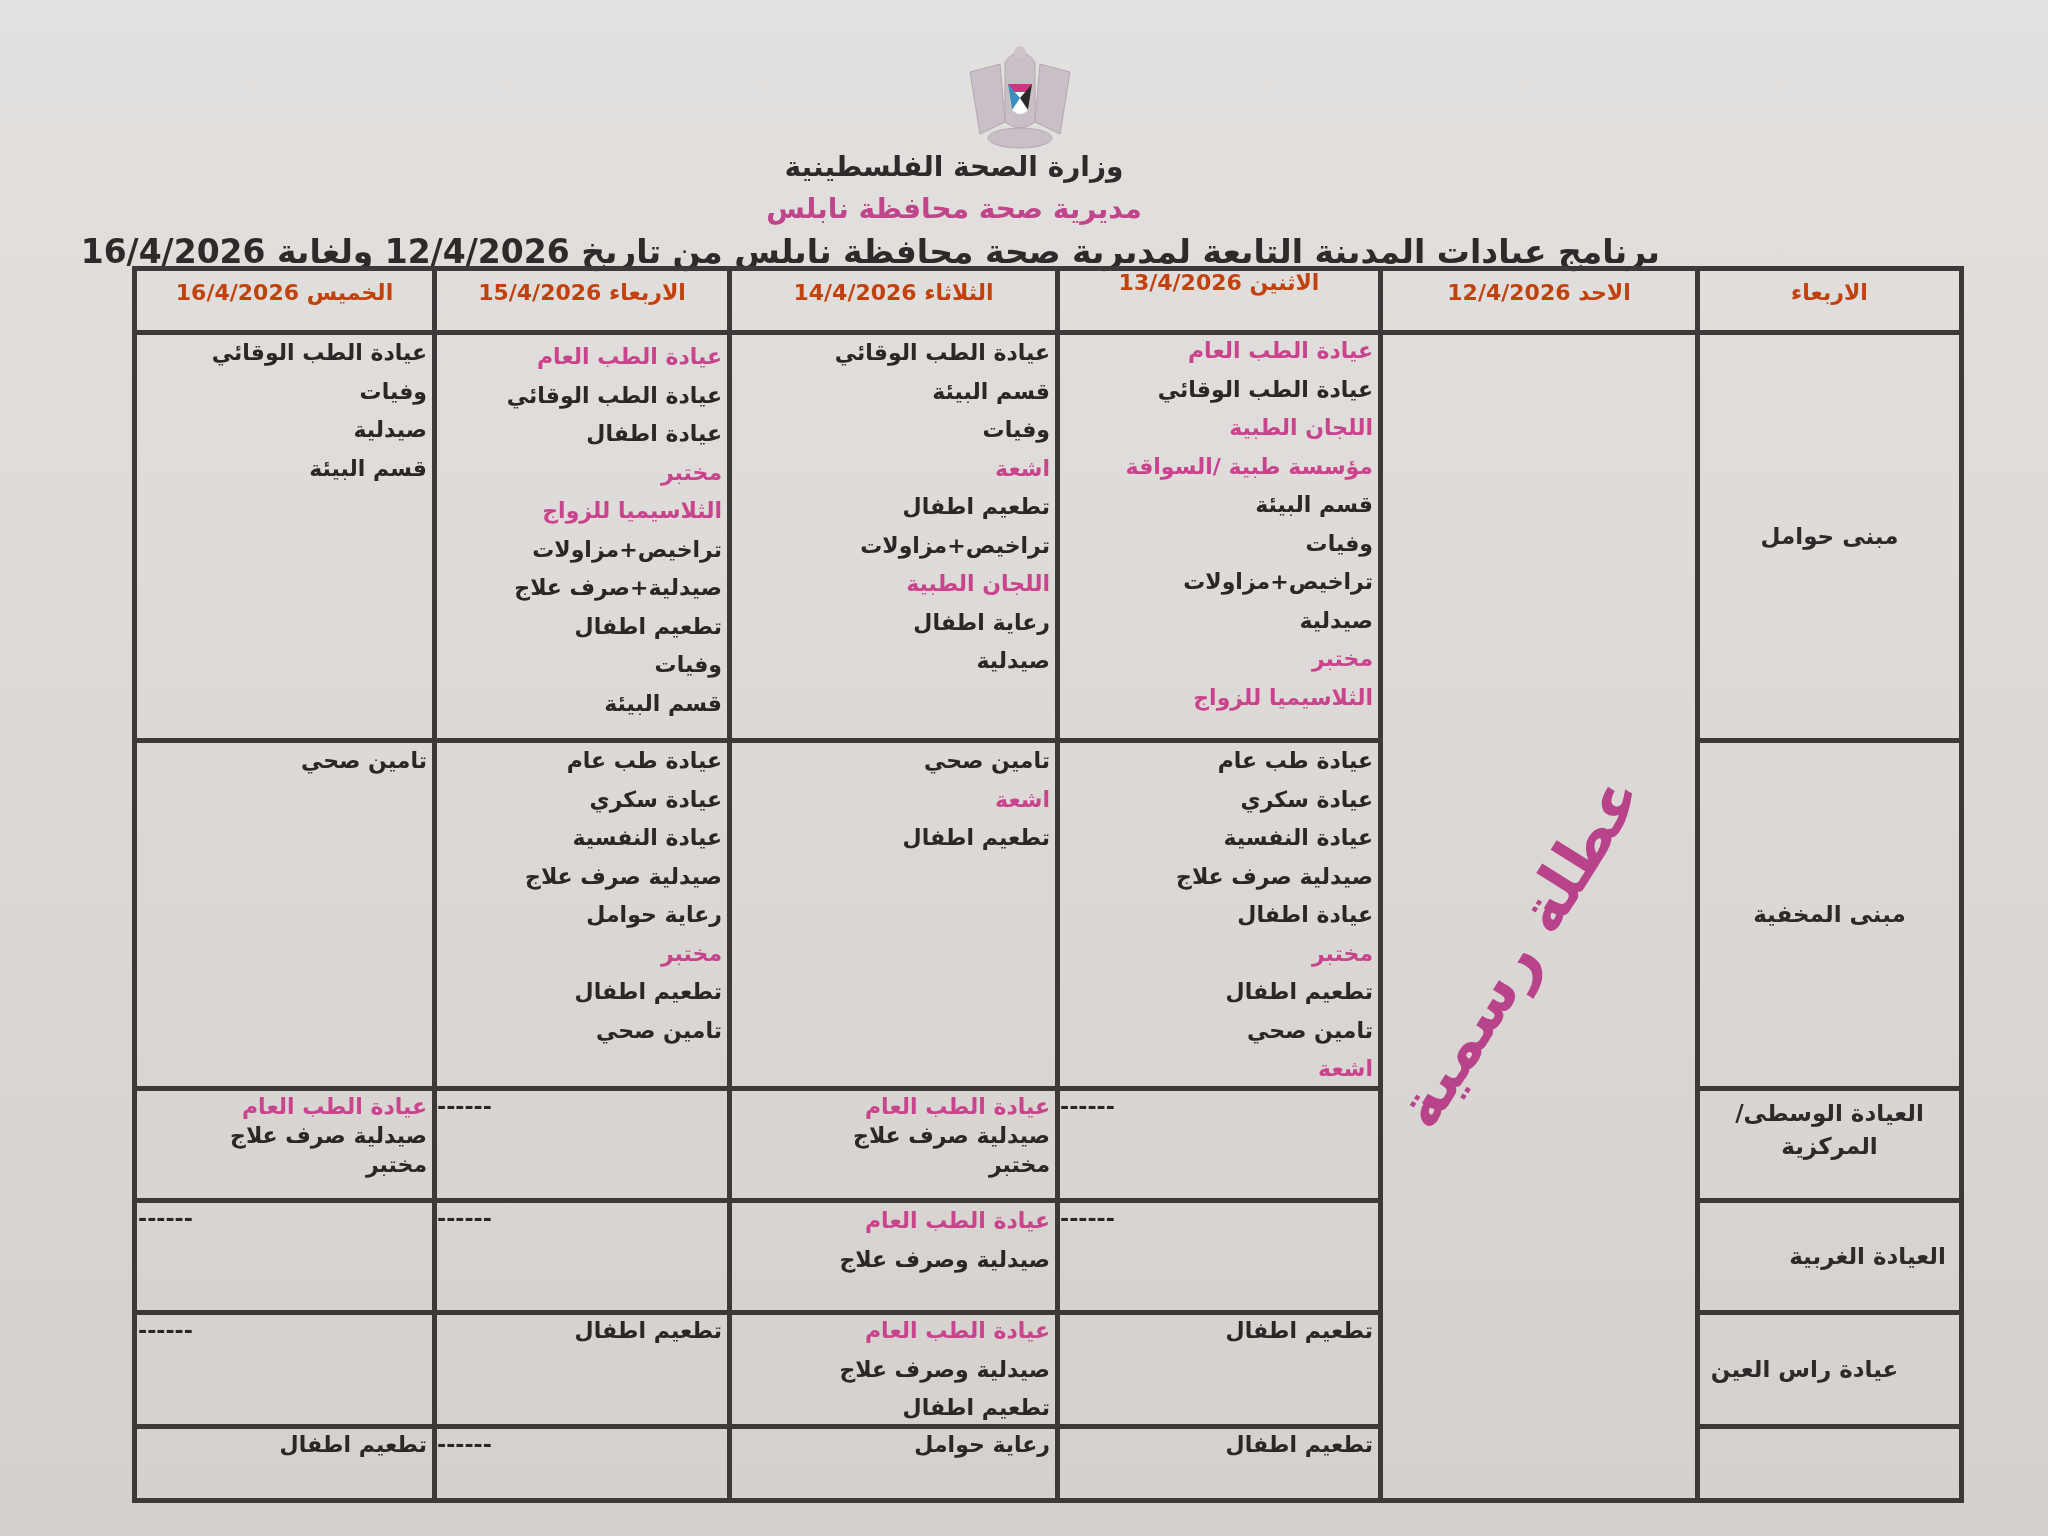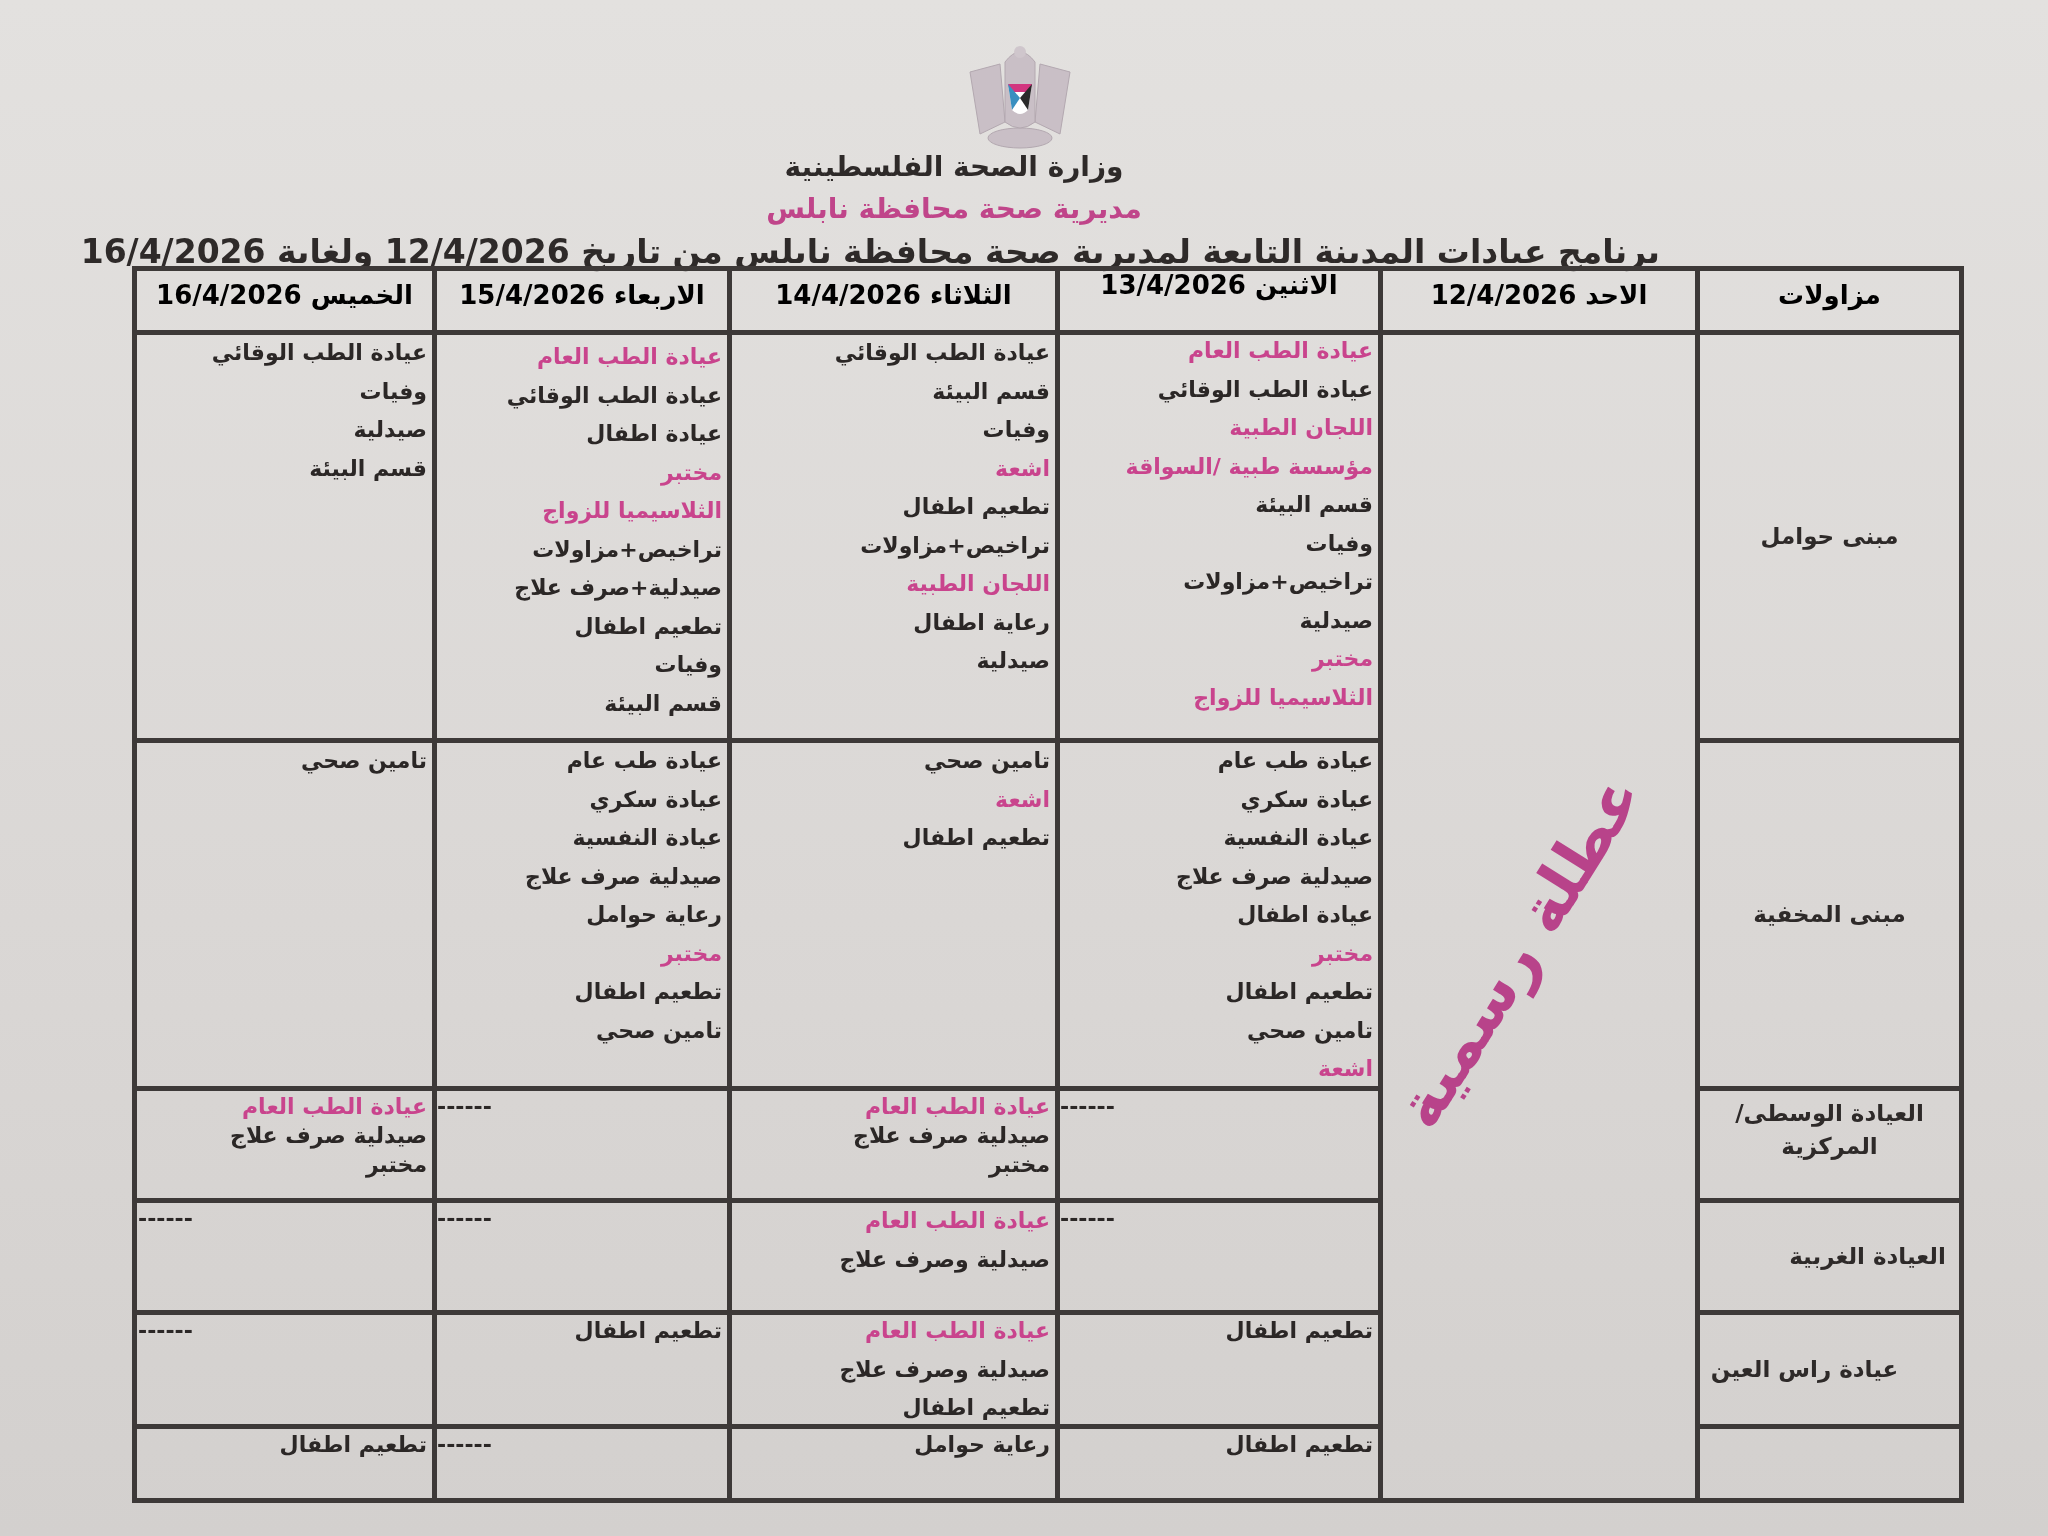--- a/index.html
+++ b/index.html
@@ -30,21 +30,21 @@
   }
 
   
   .tbl { position: absolute; left: 132px; top: 266px; width: 1832px; height: 1240px; }
   .vline, .hline { position: absolute; background: #3d3938; }
   .vline { width: 5px; }
   .hline { height: 5px; }
 
   .col-head {
     position: absolute; direction: rtl; text-align: center;
-    font-weight: bold; font-size: 26px; color: #000000; white-space: nowrap;
+    font-weight: bold; font-size: 22px; color: #c2410c; white-space: nowrap;
   }
   .clinic-name {
     position: absolute; direction: rtl; text-align: center;
     font-weight: bold; font-size: 23px; color: #2e2a29;
     display: flex; align-items: center; justify-content: center; line-height: 1.45;
   }
   .entries {
     position: absolute; direction: rtl; text-align: right;
     font-weight: bold; font-size: 22px; line-height: 38.5px; color: #2b2726;
     white-space: nowrap;
@@ -104,21 +104,21 @@
   <div class="vline" style="left:923px; top:0; height:1237px;"></div>
   <div class="vline" style="left:1246px; top:0; height:1237px;"></div>
   <div class="vline" style="left:1563px; top:0; height:1237px;"></div>
   <div class="vline" style="left:1827px; top:0; height:1237px;"></div>
 
   <div class="col-head" style="left:5px; top:14px; width:295px;">الخميس 16/4/2026</div>
   <div class="col-head" style="left:305px; top:14px; width:290px;">الاربعاء 15/4/2026</div>
   <div class="col-head" style="left:600px; top:14px; width:323px;">الثلاثاء 14/4/2026</div>
   <div class="col-head" style="left:928px; top:4px; width:318px;">الاثنين 13/4/2026</div>
   <div class="col-head" style="left:1251px; top:14px; width:312px;">الاحد 12/4/2026</div>
-  <div class="col-head" style="left:1568px; top:14px; width:259px;">مزاولات</div>
+  <div class="col-head" style="left:1568px; top:14px; width:259px;">الاربعاء</div>
 
   <div class="clinic-name" style="left:1568px; top:69px; width:259px; height:403px;">مبنى حوامل</div>
   <div class="clinic-name" style="left:1568px; top:477px; width:259px; height:343px;">مبنى المخفية</div>
   <div class="clinic-name" style="left:1590px; top:825px; width:215px; height:78px;">
       <span>العيادة الوسطى/المركزية</span>
     </div>
   <div class="clinic-name" style="left:1568px; top:937px; width:259px; height:107px;padding-left:38px;">العيادة الغربية</div>
   <div class="clinic-name" style="left:1568px; top:1049px; width:209px; height:109px;">عيادة راس العين</div>
 
   <div class="entries" style="right:1537px; top:68px;">

